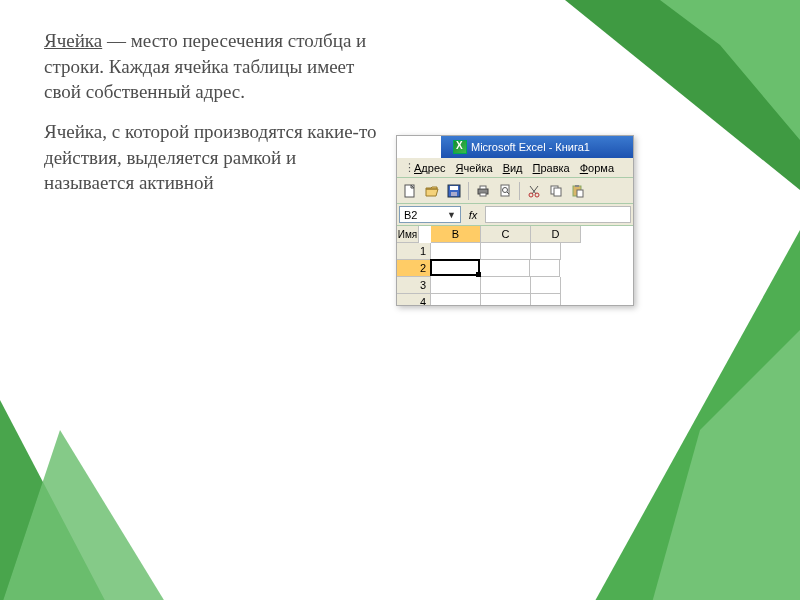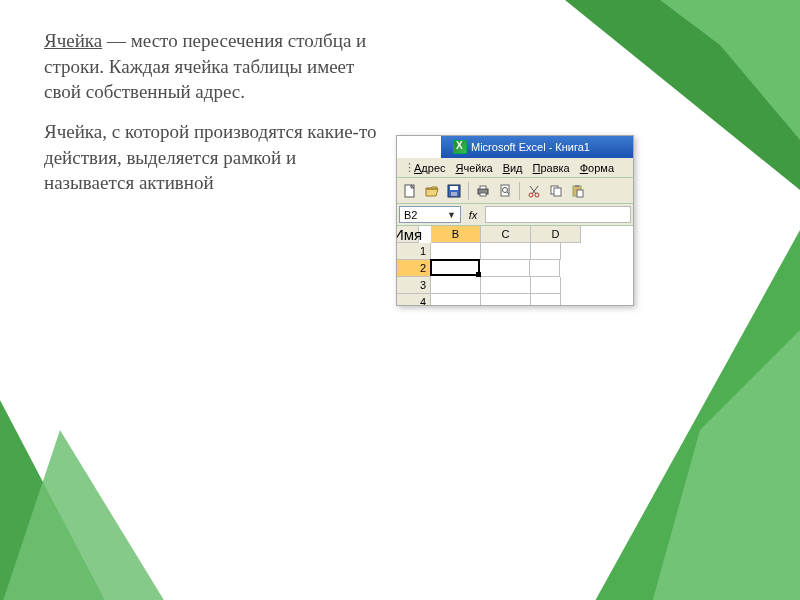--- a/index.html
+++ b/index.html
@@ -24,21 +24,21 @@
 .namebox { width:62px; height:17px; background:#fff; border:1px solid #7f9db9; display:flex; align-items:center; padding:0 4px; font-size:11px; }
 .namebox .dd { margin-left:auto; font-size:9px; color:#333; }
 .fx { width:18px; height:17px; display:inline-flex;align-items:center;justify-content:center; font-style:italic; font-size:11px; color:#000; }
 .fxin { flex:1; height:17px; background:#fff; border:1px solid #bbb; }
 .grid-area { background:#fff; display:flex; }
 .rowhdrs { width:34px; }
 .hcell, .rcell, .gcell, .namecell { border-right:1px solid #c0c0c0; border-bottom:1px solid #c0c0c0; background:#ece9d8; height:17px; display:flex; align-items:center; justify-content:center; color:#000; }
 .colhdr-row { display:flex; }
 .colhdr-row .hcell { width:50px; }
 .colhdr-row .hcell.sel { background:#ffcc66; }
-.namecell { width:22px; font-size:15px; }
+.namecell { width:22px; font-size:10px; }
 .rcell { width:34px; justify-content:flex-end; padding-right:4px; }
 .rcell.sel { background:#ffcc66; }
 .gridbody { flex:1; }
 .gridrow { display:flex; }
 .gcell { background:#fff; width:50px; }
 .gcell.active { border:2px solid #000; height:17px; width:50px; margin:-1px 0 0 -1px; position:relative; z-index:2; }
 .gcell.active::after { content:""; position:absolute; right:-3px; bottom:-3px; width:5px; height:5px; background:#000; }
 .last { width:30px; }
 </style>
 </head>

